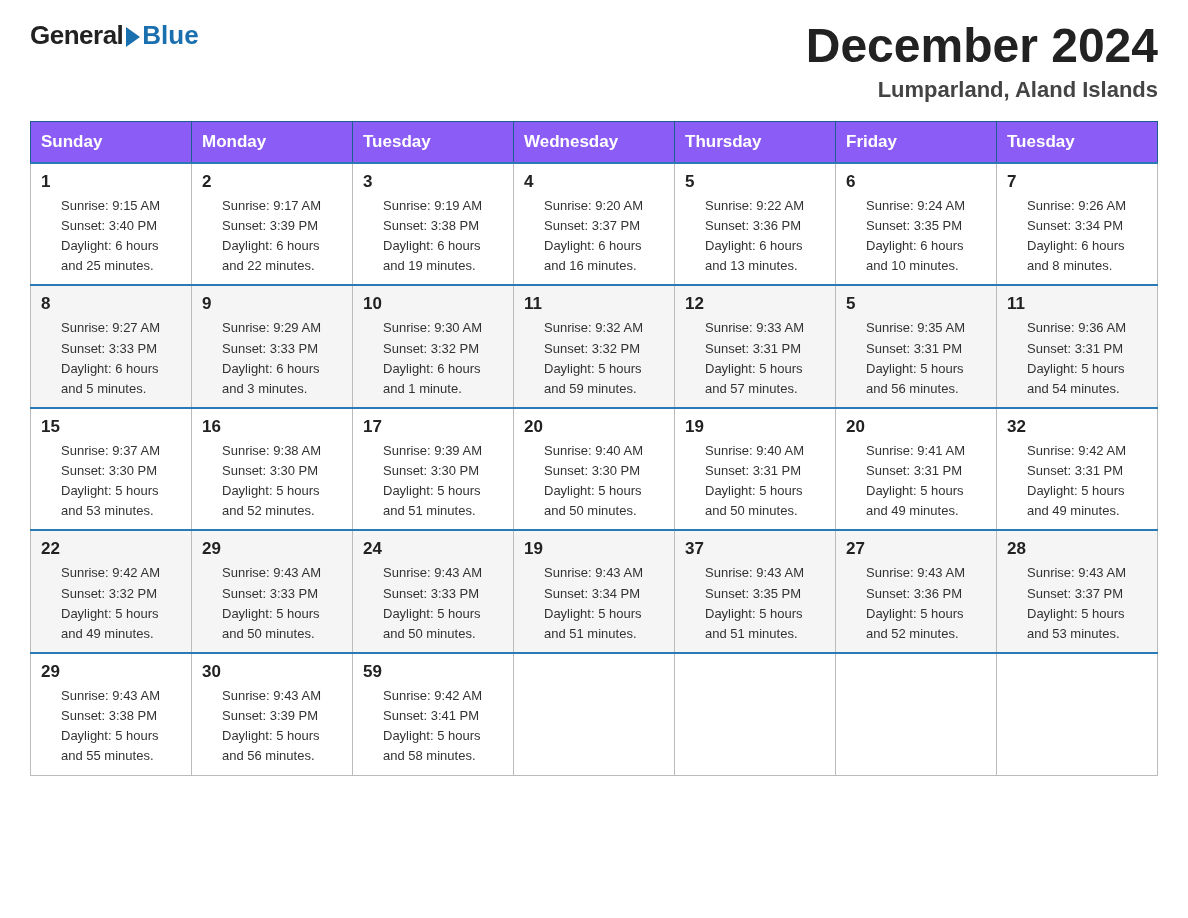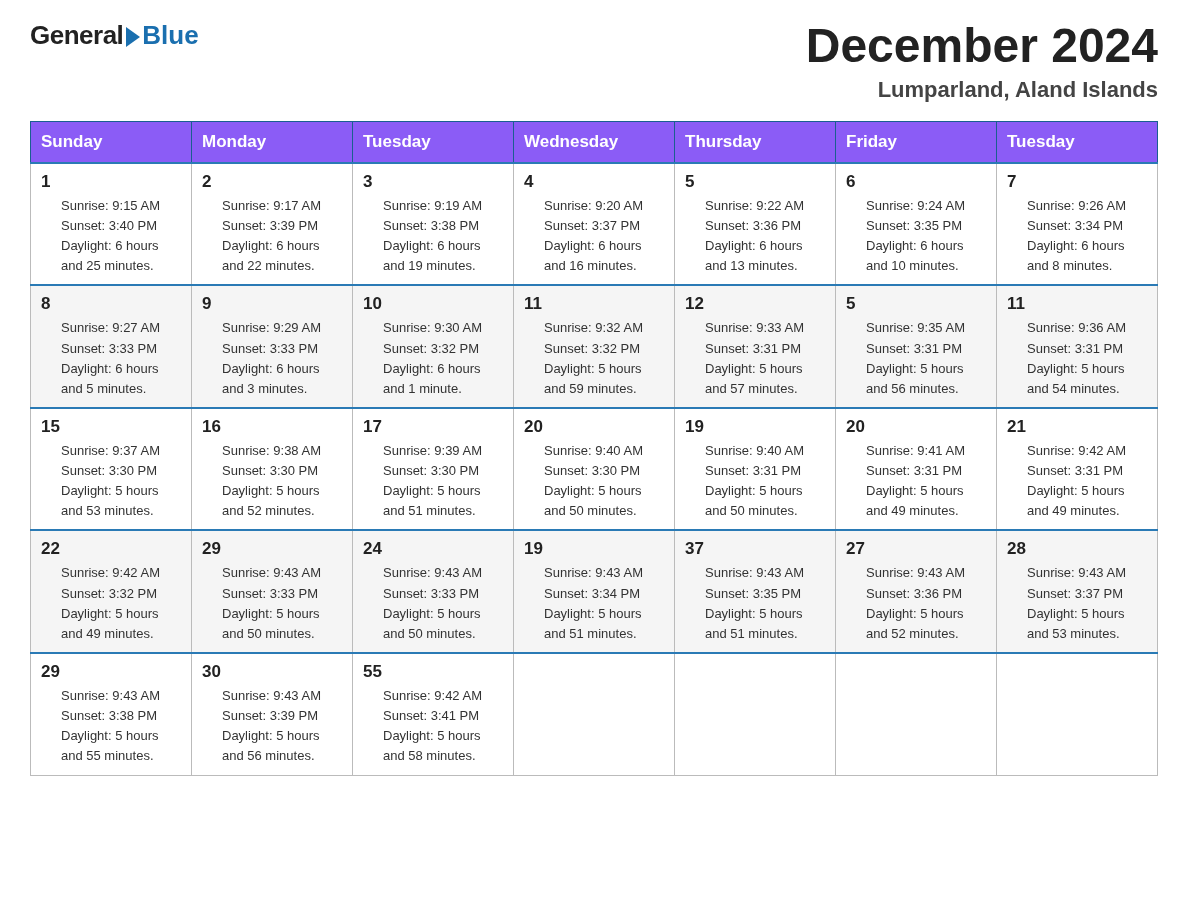--- a/index.html
+++ b/index.html
@@ -306,21 +306,21 @@
       </td>
         <td>
         <span class="day-number">20</span>
         <div class="day-info">
           Sunrise: 9:41 AM<br>
           Sunset: 3:31 PM<br>
           Daylight: 5 hours and 49 minutes.
         </div>
       </td>
         <td>
-        <span class="day-number">21</span>
+        <span class="day-number">32</span>
         <div class="day-info">
           Sunrise: 9:42 AM<br>
           Sunset: 3:31 PM<br>
           Daylight: 5 hours and 49 minutes.
         </div>
       </td>
       </tr>
       <tr>
         <td>
         <span class="day-number">22</span>
@@ -390,21 +390,21 @@
       </td>
         <td>
         <span class="day-number">30</span>
         <div class="day-info">
           Sunrise: 9:43 AM<br>
           Sunset: 3:39 PM<br>
           Daylight: 5 hours and 56 minutes.
         </div>
       </td>
         <td>
-        <span class="day-number">55</span>
+        <span class="day-number">59</span>
         <div class="day-info">
           Sunrise: 9:42 AM<br>
           Sunset: 3:41 PM<br>
           Daylight: 5 hours and 58 minutes.
         </div>
       </td>
         <td class="empty-cell"></td>
         <td class="empty-cell"></td>
         <td class="empty-cell"></td>
         <td class="empty-cell"></td>

